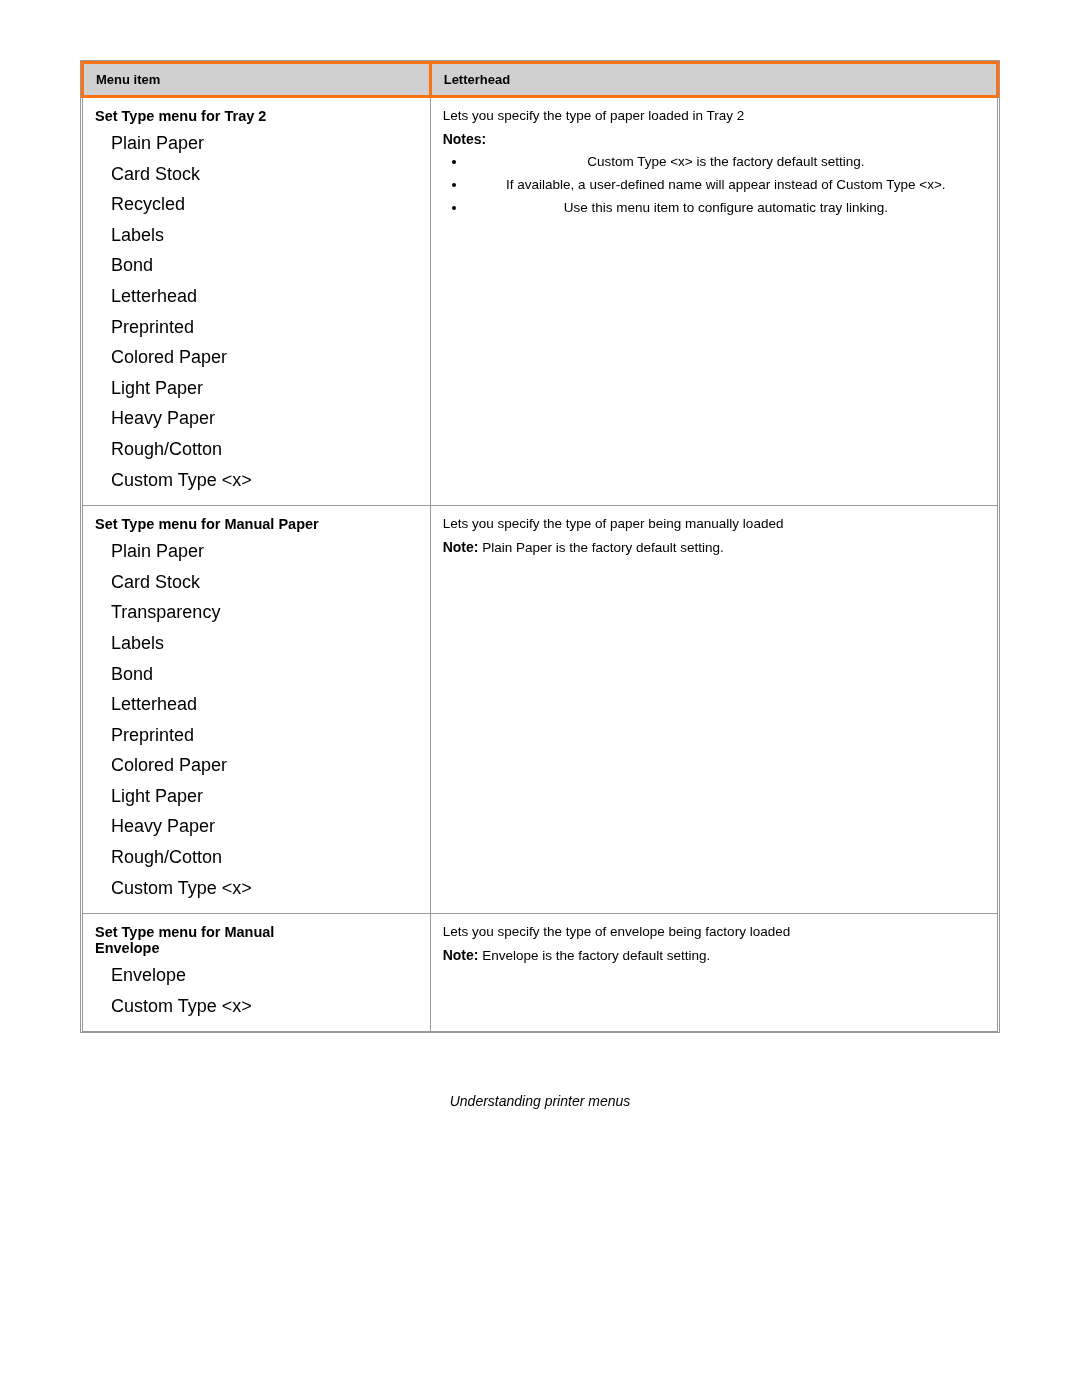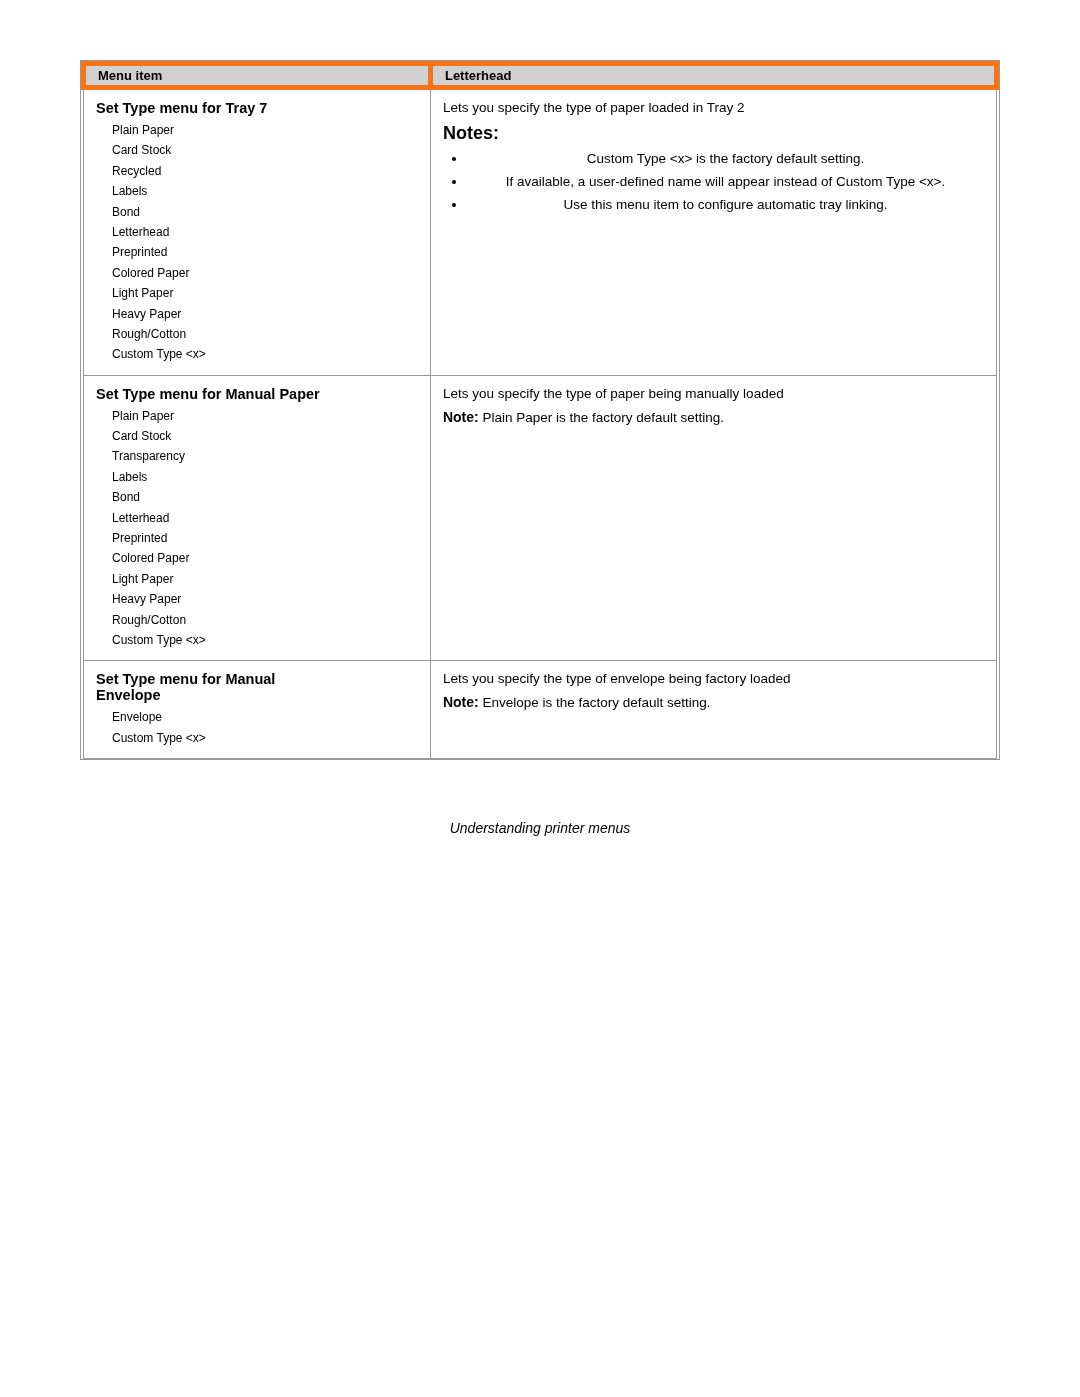--- a/index.html
+++ b/index.html
@@ -27,25 +27,25 @@
       border-collapse: collapse;
     }
 
     table {
       width: 100%;
       border-collapse: collapse;
     }
 
     thead tr th {
       background-color: #d0d0d0;
-      padding: 2px 12px;
+      padding: 8px 12px;
       text-align: left;
       font-weight: bold;
       font-size: 13px;
-      border: 5px solid #f97316;
+      border: 3px solid #f97316;
     }
 
     tbody tr td {
       padding: 10px 12px;
       border: 1px solid #999;
       vertical-align: top;
     }
 
     .menu-col {
       width: 38%;
@@ -62,31 +62,31 @@
     }
 
     .menu-item-list {
       list-style: none;
       padding-left: 16px;
       margin-top: 2px;
     }
 
     .menu-item-list li {
       line-height: 1.7;
-      font-size: 12px;
+      font-size: 18px;
     }
 
     .desc-text {
       font-size: 13.5px;
       margin-bottom: 8px;
     }
 
     .notes-label {
       font-weight: bold;
-      font-size: 18px;
+      font-size: 14px;
       margin-bottom: 4px;
     }
 
     .note-label-inline {
       font-weight: bold;
       font-size: 14px;
     }
 
     .bullet-list {
       list-style: disc;
@@ -125,21 +125,21 @@
     <thead>
       <tr>
         <th class="menu-col">Menu item</th>
         <th class="desc-col">Letterhead</th>
       </tr>
     </thead>
     <tbody>
 
       <tr>
         <td class="menu-col">
-          <div class="section-title">Set Type menu for Tray 7</div>
+          <div class="section-title">Set Type menu for Tray 2</div>
           <ul class="menu-item-list">
             <li>Plain Paper</li>
             <li>Card Stock</li>
             <li>Recycled</li>
             <li>Labels</li>
             <li>Bond</li>
             <li>Letterhead</li>
             <li>Preprinted</li>
             <li>Colored Paper</li>
             <li>Light Paper</li>

